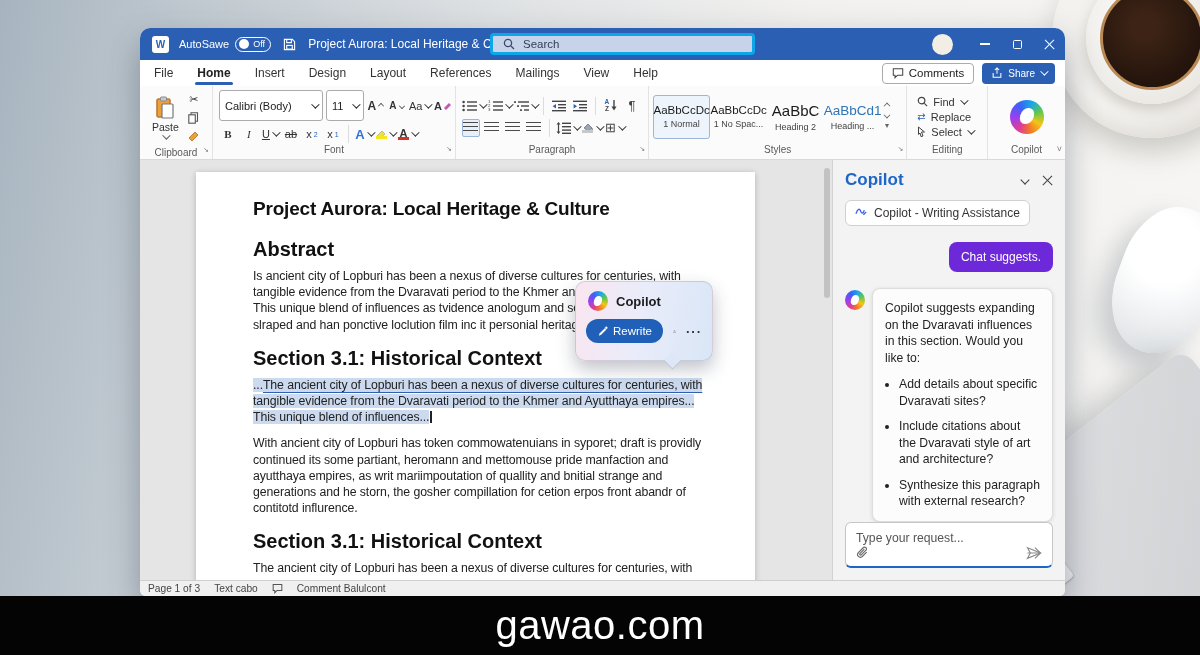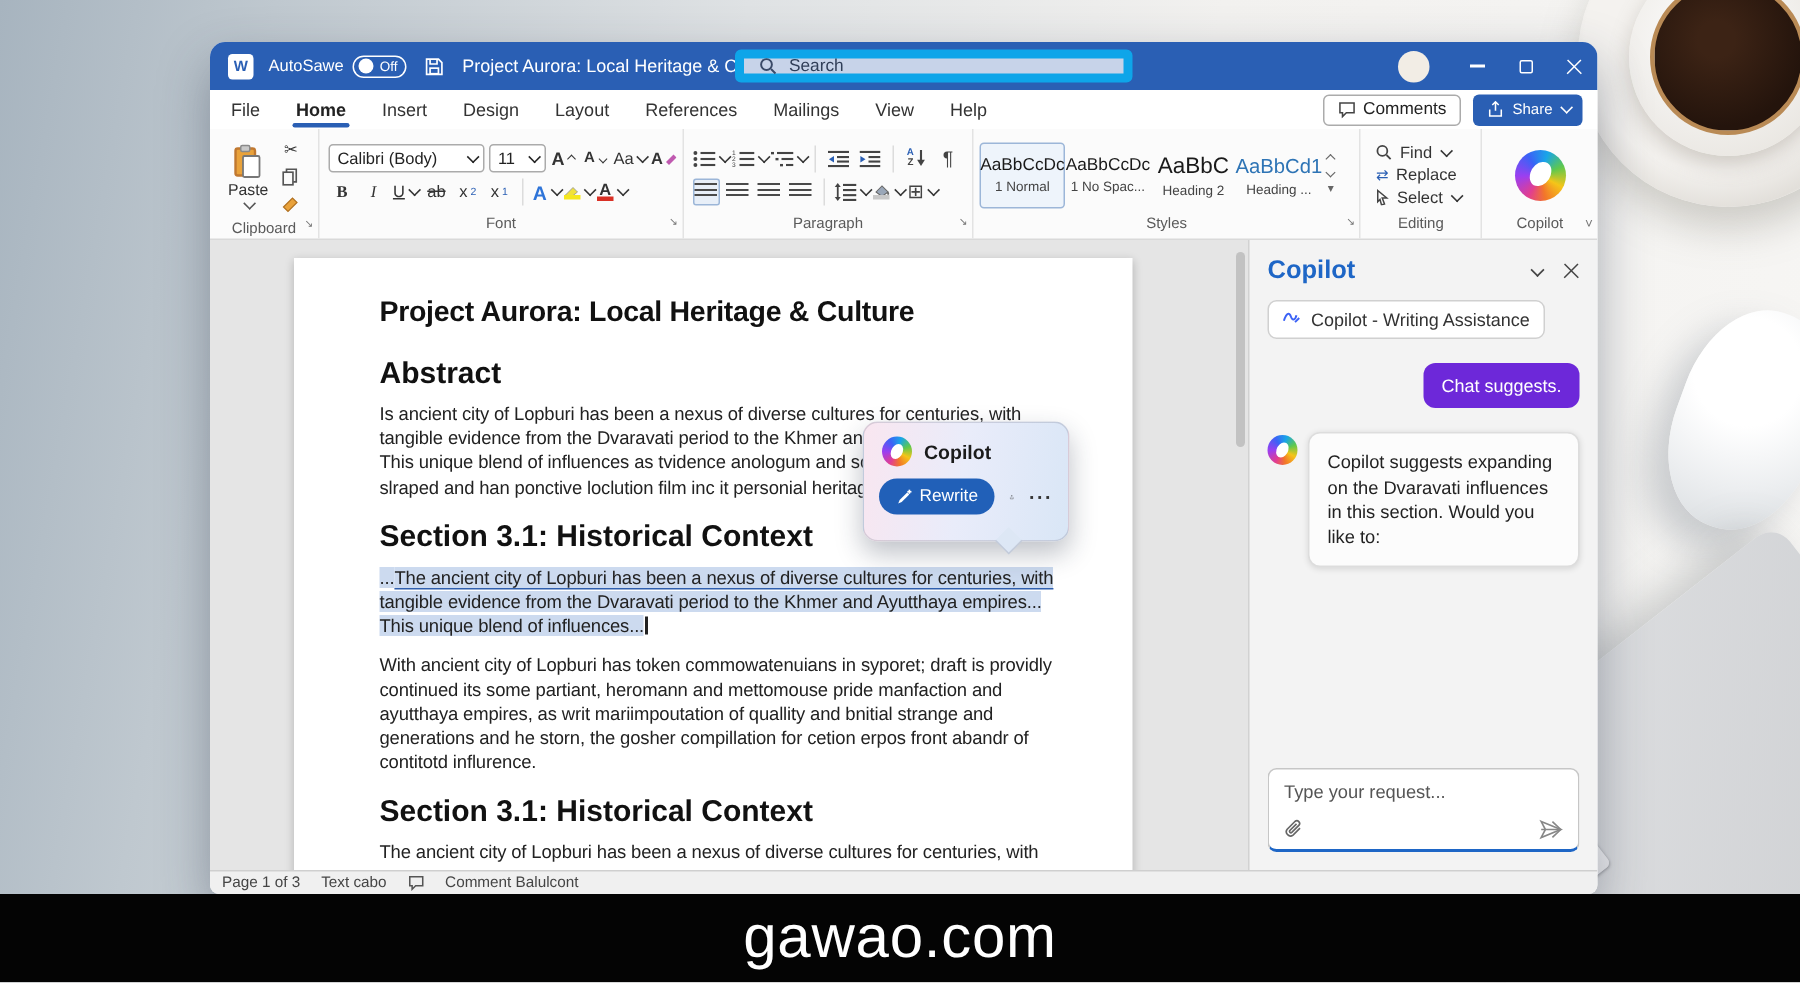--- a/index.html
+++ b/index.html
@@ -34,21 +34,21 @@
   .autosave { display:flex; align-items:center; gap:6px; font-size:11px; }
   .toggle { width:36px; height:15px; border:1px solid #fff; border-radius:8px; display:flex; align-items:center; padding:1px 3px; gap:4px; }
   .toggle .dot { width:10px; height:10px; border-radius:50%; background:#fff; }
   .toggle .state { font-size:9px; color:#fff; }
   .saveicon { margin:0 12px; display:flex; }
   .doctitle { display:flex; align-items:center; gap:6px; font-size:12px; white-space:nowrap; }
   .chv { width:6px; height:6px; border-right:1.4px solid currentColor; border-bottom:1.4px solid currentColor;
          display:inline-block; transform:rotate(45deg) translateY(-2px); flex:none; }
   .chv.up { transform:rotate(-135deg) translateY(-2px); }
   .searchbox { position:absolute; left:350px; top:5px; width:265px; height:22px; border-radius:4px; background:#c7d3e9;
-               border:6px solid #0ea5e9; display:flex; align-items:center; gap:8px; padding:0 10px; color:#303e58; font-size:11.5px; }
+               border:3px solid #0ea5e9; display:flex; align-items:center; gap:8px; padding:0 10px; color:#303e58; font-size:11.5px; }
   .tbar-right { margin-left:auto; display:flex; align-items:center; height:32px; }
   .avatar { width:21px; height:21px; border-radius:50%; background:#f2ede5; margin-right:16px; }
   .winbtn { width:32px; height:32px; display:flex; align-items:center; justify-content:center; }
   .ic-min { width:10px; height:1.5px; background:#fff; }
   .ic-max { width:9px; height:9px; border:1.3px solid #fff; border-radius:1.5px; }
   .ic-close { position:relative; width:11px; height:11px; }
   .ic-close i, .ic-close b { position:absolute; left:-1px; top:5px; width:13px; height:1.4px; background:#fff; }
   .ic-close i { transform:rotate(45deg); } .ic-close b { transform:rotate(-45deg); }
 
   
@@ -66,21 +66,21 @@
   .ribbon { height:74px; background:#fbfbfb; border-bottom:1px solid #d9d9d9; display:flex; flex:none; }
   .rgroup { position:relative; display:flex; flex-direction:column; border-right:1px solid #e3e3e3; }
   .rgc { flex:1; display:flex; align-items:center; padding:4px 6px 0 6px; }
   .rglabel { height:16px; font-size:10px; color:#5a5a5a; text-align:center; position:relative; line-height:14px; }
   .launcher { position:absolute; right:3px; bottom:3px; font-size:7px; color:#777; }
   .rsmall { display:flex; align-items:center; justify-content:center; min-width:18px; height:18px; color:#333; font-size:11px; gap:2px; }
   .paste { display:flex; flex-direction:column; align-items:center; justify-content:center; gap:1px; font-size:10.5px; color:#333; padding:0 6px; }
   .clipcol { display:flex; flex-direction:column; gap:1px; }
   .fontgrid { display:flex; flex-direction:column; gap:4px; }
   .frow { display:flex; align-items:center; gap:3px; }
-  .select { border:1px solid #ababab; border-radius:3px; height:19px; display:flex; align-items:center; gap:6px;
+  .select { border:1px solid #ababab; border-radius:3px; height:31px; display:flex; align-items:center; gap:6px;
             padding:0 5px; font-size:11px; color:#222; background:#fff; }
   .vsep { width:1px; height:18px; background:#dcdcdc; margin:0 3px; }
   .glyphA { font-weight:bold; }
   .underbar { display:inline-block; width:11px; height:3px; margin-top:-2px; }
   .stack { display:flex; flex-direction:column; align-items:center; line-height:1; }
   .lines-icon { display:inline-block; width:15px; height:11px;
                 background:repeating-linear-gradient(to bottom,#4a4a4a 0 1.4px,transparent 1.4px 3.8px); }
   .rsmall.boxed { border:1px solid #9cb6d8; background:#e8eff8; border-radius:2px; }
   .stylecard { width:57px; height:44px; border:1px solid transparent; border-radius:3px; display:flex; flex-direction:column;
                align-items:center; justify-content:center; gap:3px; }
@@ -586,20 +586,25 @@
           <svg width="13" height="11" viewBox="0 0 14 11" fill="none" stroke="#3b62f6" stroke-width="1.4">
               <path d="M1 8 C3 2 5 2 6 5 C7 8 9 8 10 4 M9 9 l3 -3"></path>
             </svg>
           <span>Copilot - Writing Assistance</span>
         </div>
         <div class="bubble">Chat suggests.</div>
         <div class="sugg">
           <span class="cplogo" style="width:20px; height:20px; flex:none; margin-top:2px;"></span>
           <div class="sugg-card">
             <span>Copilot suggests expanding on the Dvaravati influences in this section. Would you like to:</span>
+            <ul>
+              <li>Add details about specific Dvaravati sites?</li>
+              <li>Include citations about the Dvaravati style of art and architecture?</li>
+              <li>Synthesize this paragraph with external research?</li>
+            </ul>
           </div>
         </div>
         <div class="chatbox">
           <input type="text" placeholder="Type your request..." style="">
           <div class="chat-icons">
             <svg width="13" height="14" viewBox="0 0 14 15" fill="none" stroke="#666" stroke-width="1.2">
                 <path d="M11.5 6.5 L6.5 11.5 a3 3 0 0 1 -4.2 -4.2 L8 1.6 a2 2 0 0 1 2.8 2.8 L5.6 9.6 a1 1 0 0 1 -1.4 -1.4 L9 3.4"></path>
               </svg>
             <svg class="send" width="16" height="14" viewBox="0 0 17 15" fill="none" stroke="#888" stroke-width="1.2">
                 <path d="M1.5 7.5 L15.5 7.5 M15.5 7.5 L9.5 1.8 M15.5 7.5 L9.5 13.2" transform="translate(0,0)"></path>

